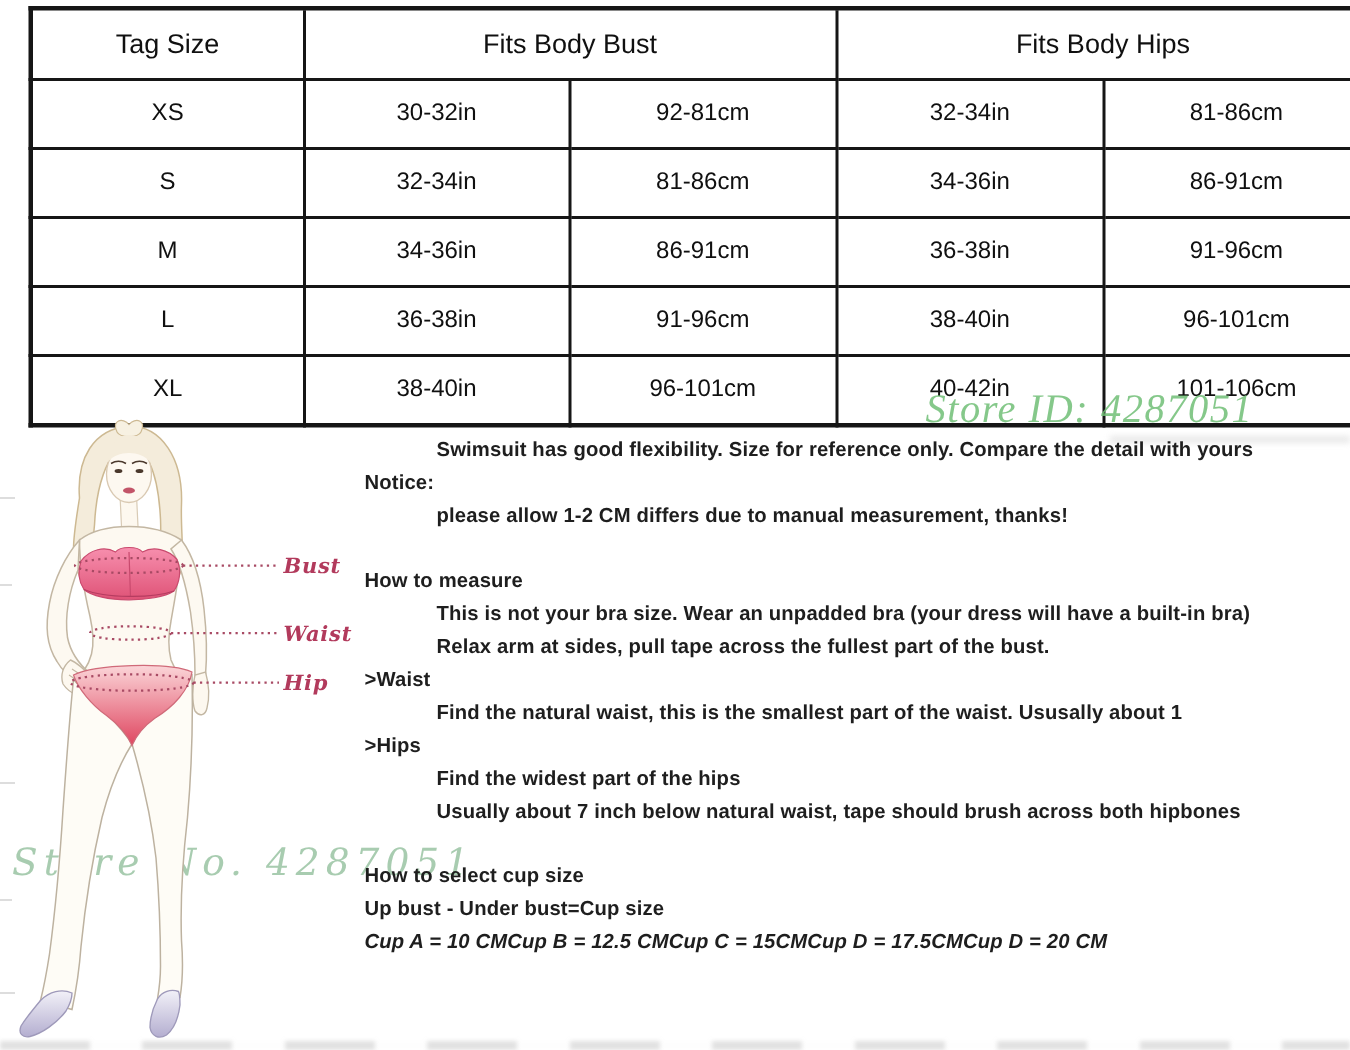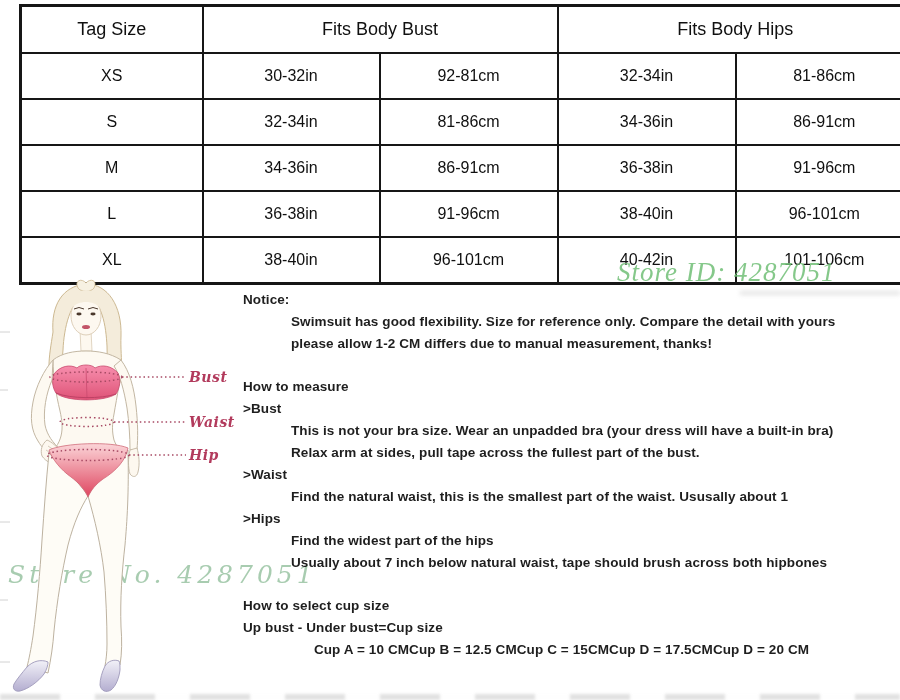--- a/index.html
+++ b/index.html
@@ -24,21 +24,21 @@
   .size-table td{font-size:16px;height:44px;}
 
   
   .text-col{
     position:absolute;left:243px;top:289px;width:640px;
     color:#1e1e1e;font-size:13.5px;font-weight:600;letter-spacing:.1px;
   }
   .tline{height:22px;line-height:22px;white-space:nowrap;}
   .indent{padding-left:48px;}
   .gap{height:21px;}
-  .cup-row{display:flex;justify-content:center;width:637px;}
+  .cup-row{display:flex;justify-content:flex-start;width:637px;font-style:italic;}
   .cup-row span{white-space:nowrap;}
 
   
   .wm-top{
     position:absolute;left:617px;top:257px;
     font-family:Liberation Serif, serif;font-style:italic;
     font-size:27px;letter-spacing:1px;color:rgba(112,190,118,.85);
     white-space:nowrap;
   }
   .wm-bottom{
@@ -188,26 +188,25 @@
     <path d="M129,177 H186"></path>
   </g>
 
   <text x="189" y="104" class="script-label">Bust</text>
   <text x="189" y="149" class="script-label">Waist</text>
   <text x="189" y="182" class="script-label">Hip</text>
 </svg>
 </div>
 
 <div class="text-col">
+  <div class="tline indent">Swimsuit has good flexibility. Size for reference only. Compare the detail with yours</div>
   <div class="tline">Notice:</div>
-  <div class="tline indent">Swimsuit has good flexibility. Size for reference only. Compare the detail with yours</div>
   <div class="tline indent">please allow 1-2 CM differs due to manual measurement, thanks!</div>
   <div class="gap"></div>
   <div class="tline">How to measure</div>
-  <div class="tline">&gt;Bust</div>
   <div class="tline indent">This is not your bra size. Wear an unpadded bra (your dress will have a built-in bra)</div>
   <div class="tline indent">Relax arm at sides, pull tape across the fullest part of the bust.</div>
   <div class="tline">&gt;Waist</div>
   <div class="tline indent">Find the natural waist, this is the smallest part of the waist. Ususally about 1</div>
   <div class="tline">&gt;Hips</div>
   <div class="tline indent">Find the widest part of the hips</div>
   <div class="tline indent">Usually about 7 inch below natural waist, tape should brush across both hipbones</div>
   <div class="gap"></div>
   <div class="tline">How to select cup size</div>
   <div class="tline">Up bust - Under bust=Cup size</div>

